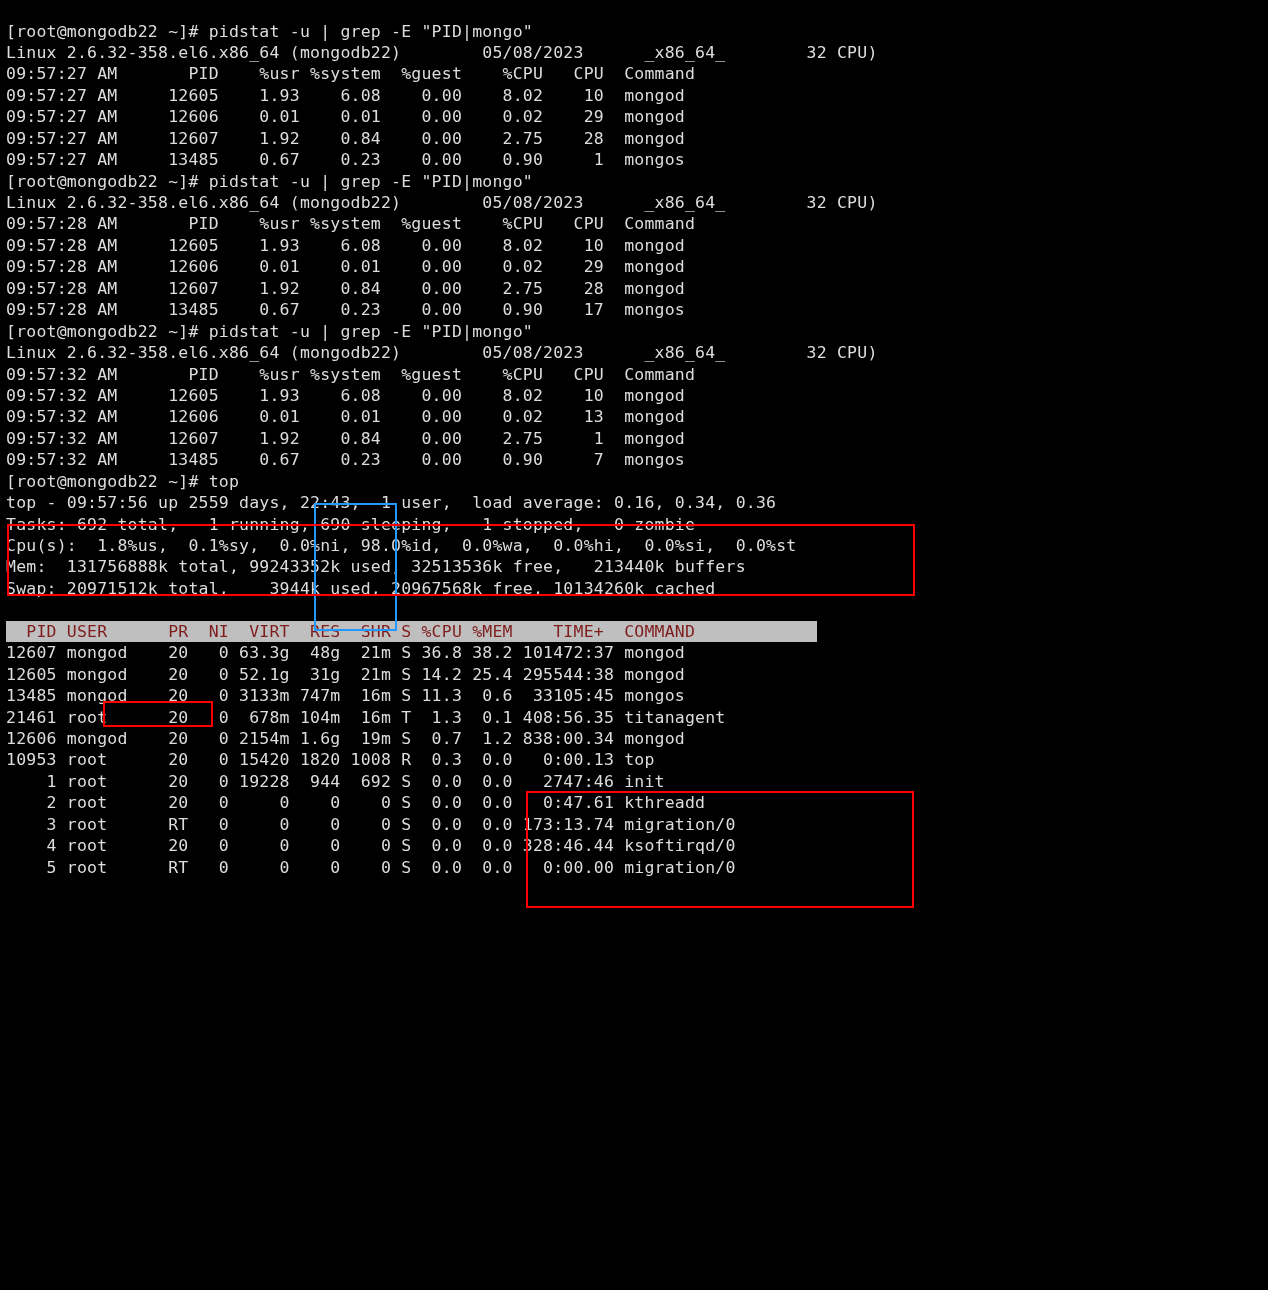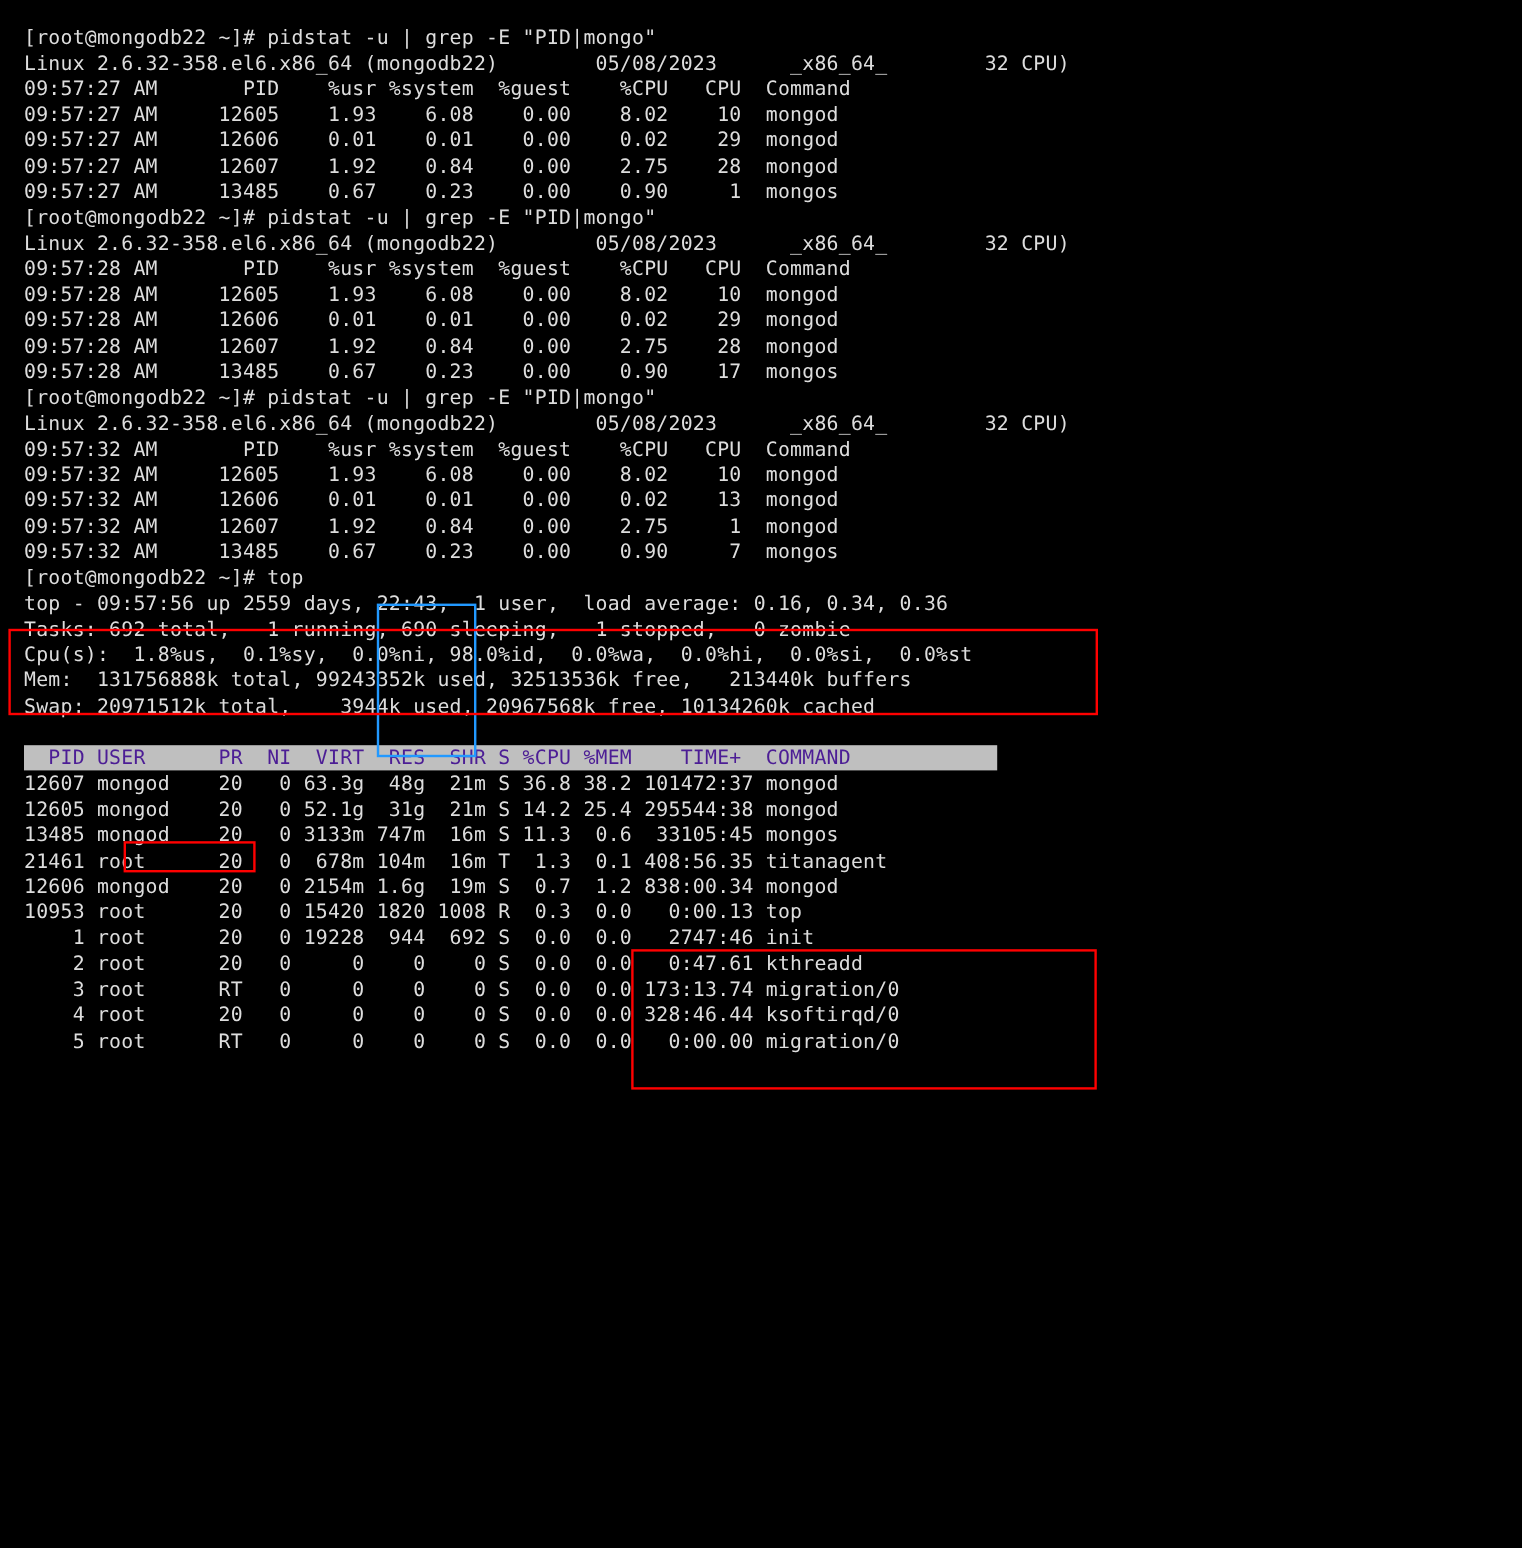--- a/index.html
+++ b/index.html
@@ -1,17 +1,17 @@
 <!DOCTYPE html>
 <html><head>
 <meta charset="utf-8">
 <style>
   html,body{margin:0;padding:0;background:#000;color:#ddd;font-family:Consolas,"Courier New",monospace;font-size:16.5px;line-height:1.3;letter-spacing:.2px;}
-  .term{padding:4px 20px;white-space:pre;display:block;}
-  .headerrow{background:#bfbfbf;color:#4c1d95;display:inline-block;}
+  .term{padding:4px 6px;white-space:pre;display:block;}
+  .headerrow{background:#bfbfbf;color:#7f1d1d;display:inline-block;}
   .box{position:absolute;border:2px solid;}
   .red{border-color:#f00;}
   .blue{border-color:#29f;}
 </style>
 </head>
 <body>
 
 <pre class="term" id="out">[root@mongodb22 ~]# pidstat -u | grep -E "PID|mongo"
 Linux 2.6.32-358.el6.x86_64 (mongodb22)        05/08/2023      _x86_64_        32 CPU)
 09:57:27 AM       PID    %usr %system  %guest    %CPU   CPU  Command

